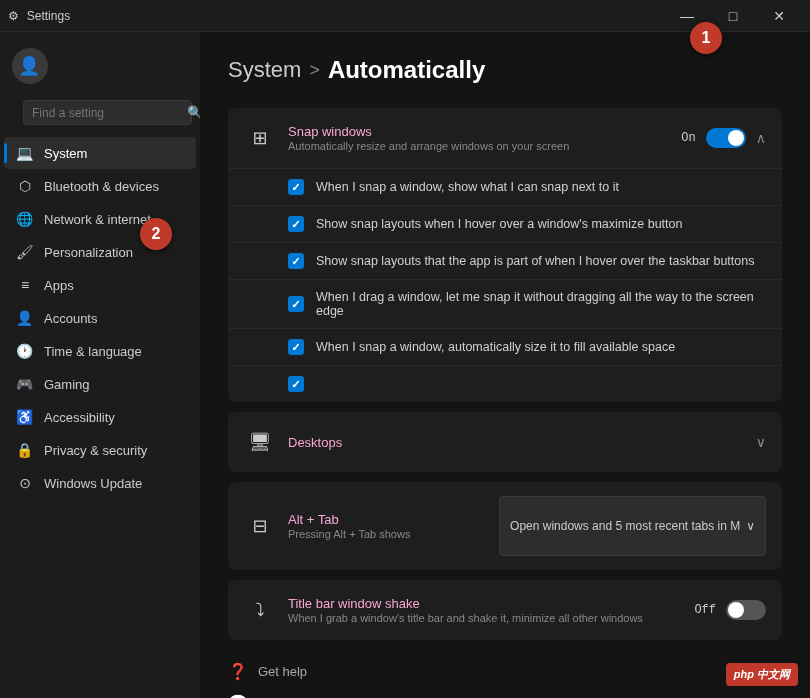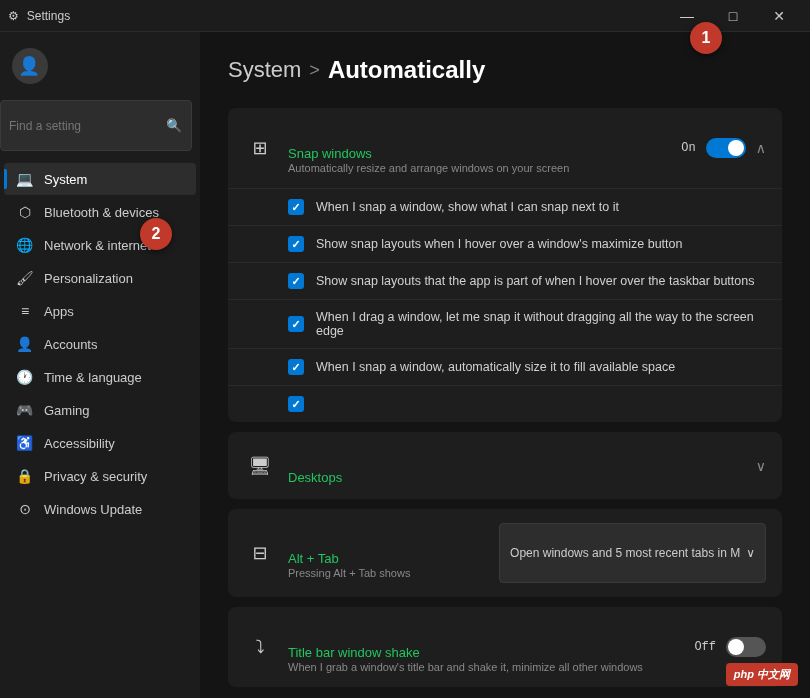--- a/index.html
+++ b/index.html
@@ -72,27 +72,27 @@
       height: 36px;
       border-radius: 50%;
       background: #3a3a3a;
       display: flex;
       align-items: center;
       justify-content: center;
       color: #aaa;
       font-size: 18px;
     }
     .search-box {
-      margin: 0 8px 12px 0;
+      margin: 0 8px 12px 23px;
       display: flex;
       align-items: center;
       background: #2d2d2d;
       border-radius: 4px;
       border: 1px solid #3a3a3a;
-      padding: 17px 8px;
+      padding: 4px 8px;
     }
     .search-input {
       background: transparent;
       border: none;
       outline: none;
       color: #ccc;
       font-size: 12px;
       flex: 1;
     }
     .search-icon { color: #888; font-size: 13px; }
@@ -183,22 +183,21 @@
       align-items: center;
       justify-content: center;
       margin-right: 12px;
       font-size: 18px;
       color: #ccc;
     }
     .section-text { flex: 1; }
     .section-title {
       font-size: 13px;
       font-weight: 500;
-      color: #22c55e;
-      margin-top: 24px;
+      color: #f9a8d4;
     }
     .section-subtitle {
       font-size: 11px;
       color: #888;
       margin-top: 1px;
     }
     .section-right {
       display: flex;
       align-items: center;
       gap: 10px;

